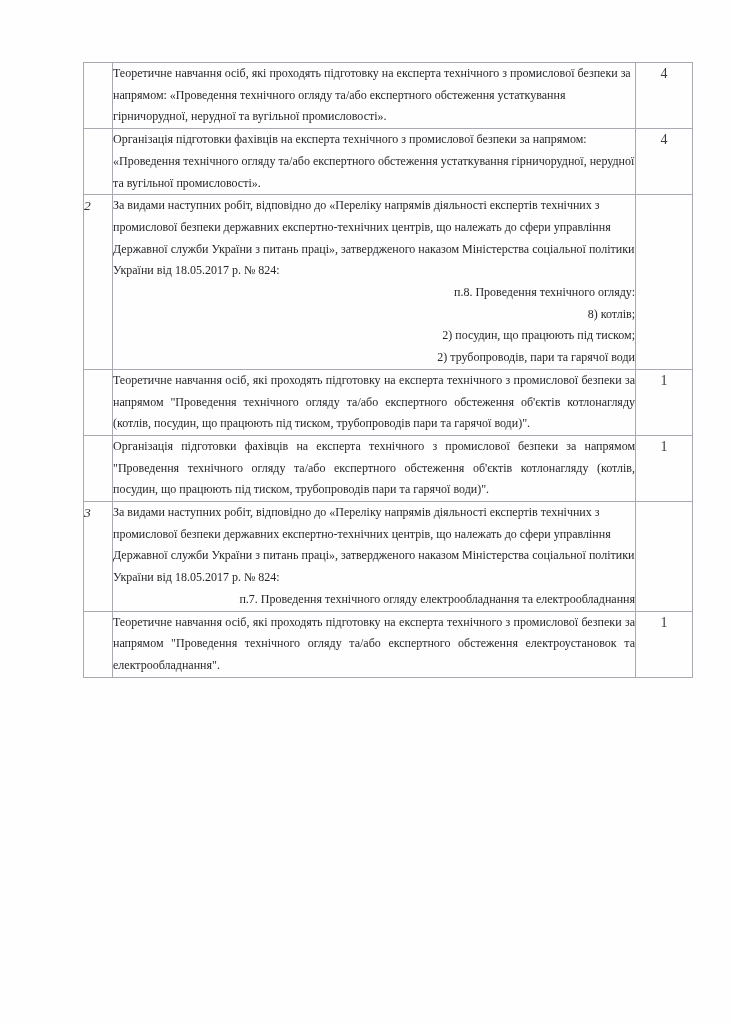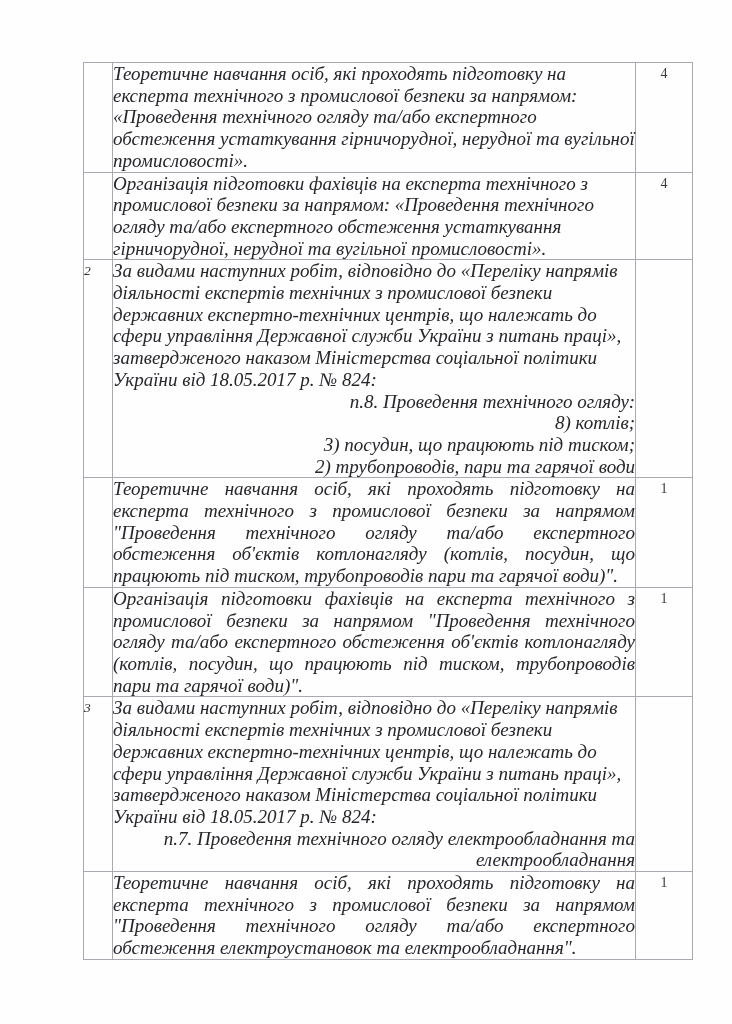--- a/index.html
+++ b/index.html
@@ -54,22 +54,21 @@
   }
   .cell-val {
     font-style: normal;
     font-size: 14px;
     color: #3a3a40;
     text-align: center;
     padding: 6px 0 6px 0;
     line-height: 21.5px;
   }
   .cell-body {
-    font-style: italic;
-    font-size: 19px;
+    font-size: 12px;
     color: #26262b;
     line-height: 21.7px;
     padding: 5px 9px 5px 10px;
     text-align: left;
   }
   .cell-body.justified {
     text-align: justify;
     text-justify: inter-word;
   }
   .cell-body p {
@@ -104,21 +103,21 @@
         </td>
         <td class="col-val cell-val">4</td>
       </tr>
 
       <tr>
         <td class="col-num cell-num">2</td>
         <td class="col-body cell-body">
           <p>За видами наступних робіт, відповідно до «Переліку напрямів діяльності експертів технічних з промислової безпеки державних експертно-технічних центрів, що належать до сфери управління Державної служби України з питань праці», затвердженого наказом Міністерства соціальної політики України від 18.05.2017 р. № 824:</p>
           <p class="list-line">п.8. Проведення технічного огляду:</p>
           <p class="list-line">8) котлів;</p>
-          <p class="list-line">3) посудин, що працюють під тиском;</p>
+          <p class="list-line">2) посудин, що працюють під тиском;</p>
           <p class="list-line">2) трубопроводів, пари та гарячої води</p>
         </td>
         <td class="col-val cell-val"></td>
       </tr>
 
       <tr>
         <td class="col-num cell-num"></td>
         <td class="col-body cell-body justified">
           <p>Теоретичне навчання осіб, які проходять підготовку на експерта технічного з промислової безпеки за напрямом "Проведення технічного огляду та/або експертного обстеження об'єктів котлонагляду (котлів, посудин, що працюють під тиском, трубопроводів пари та гарячої води)".</p>
         </td>

